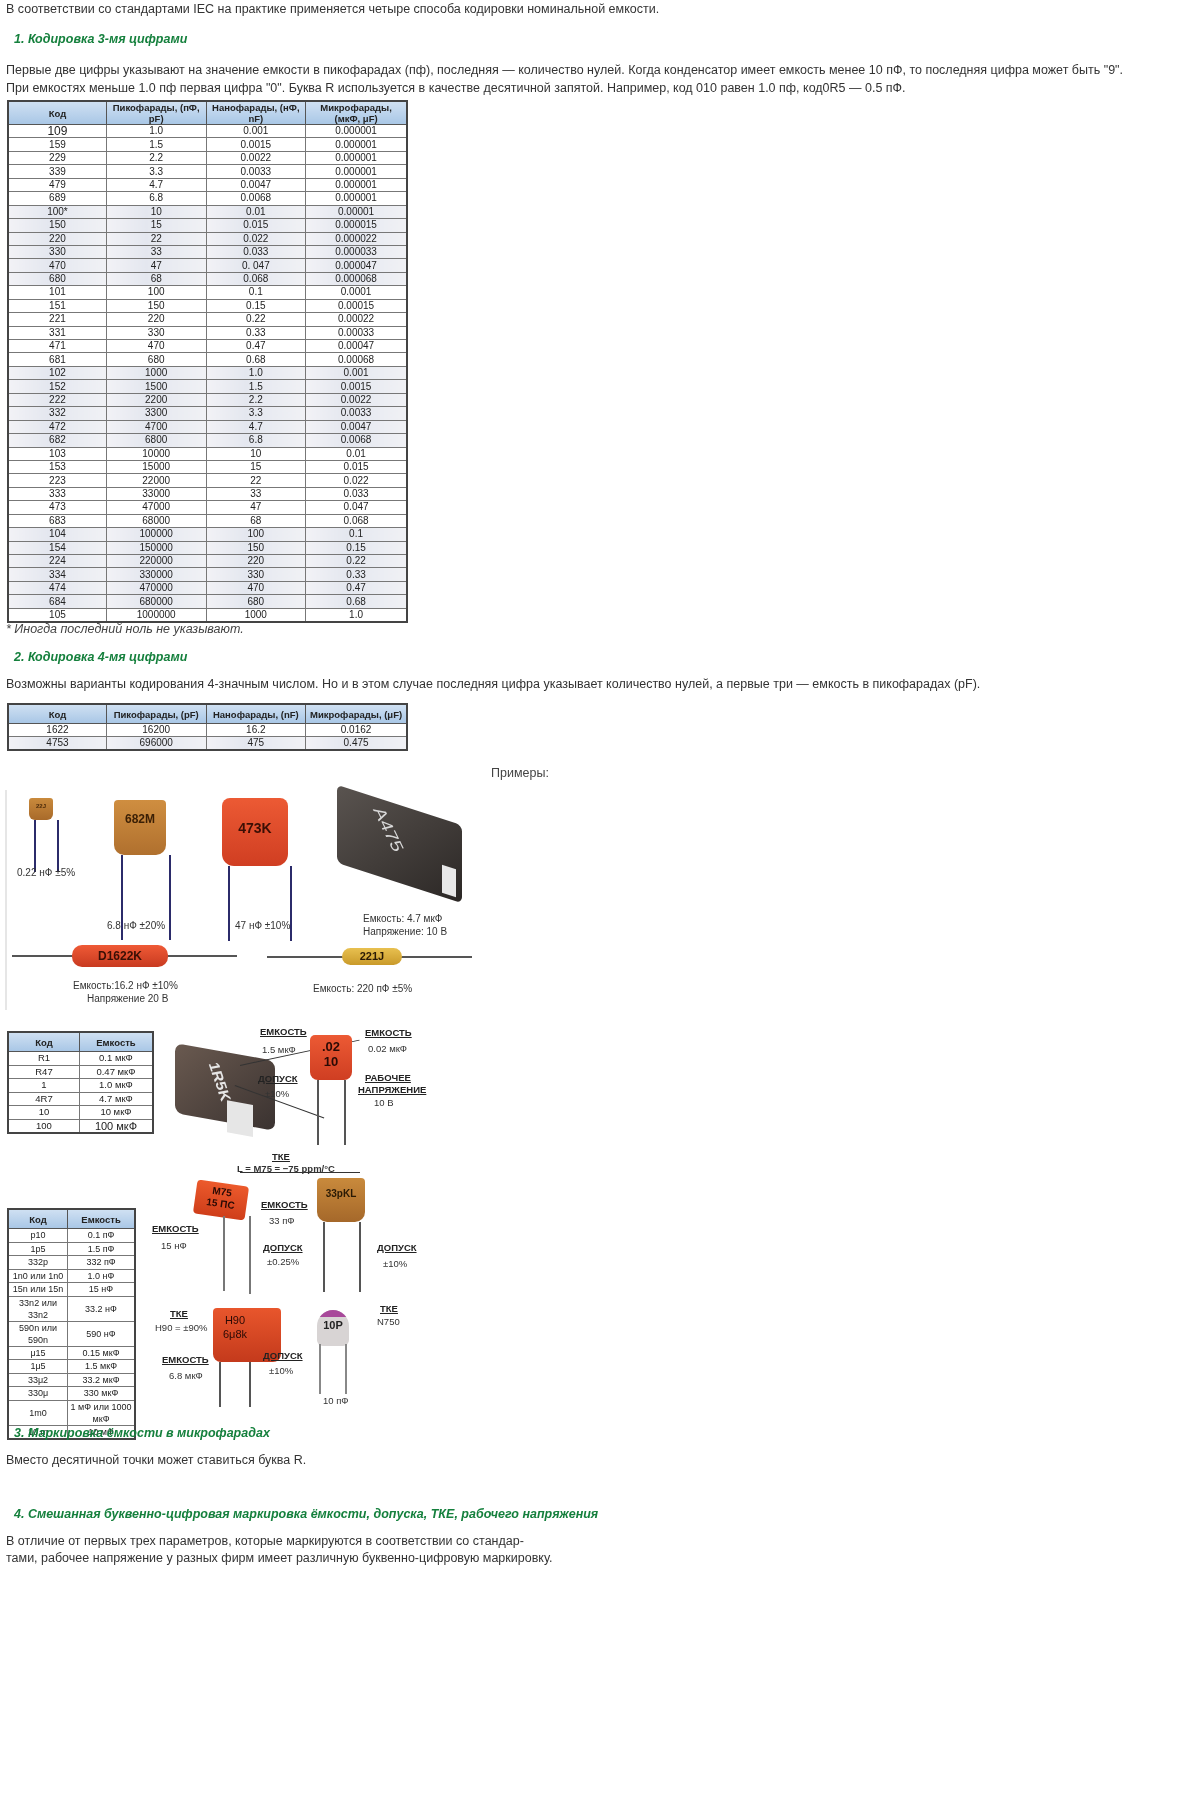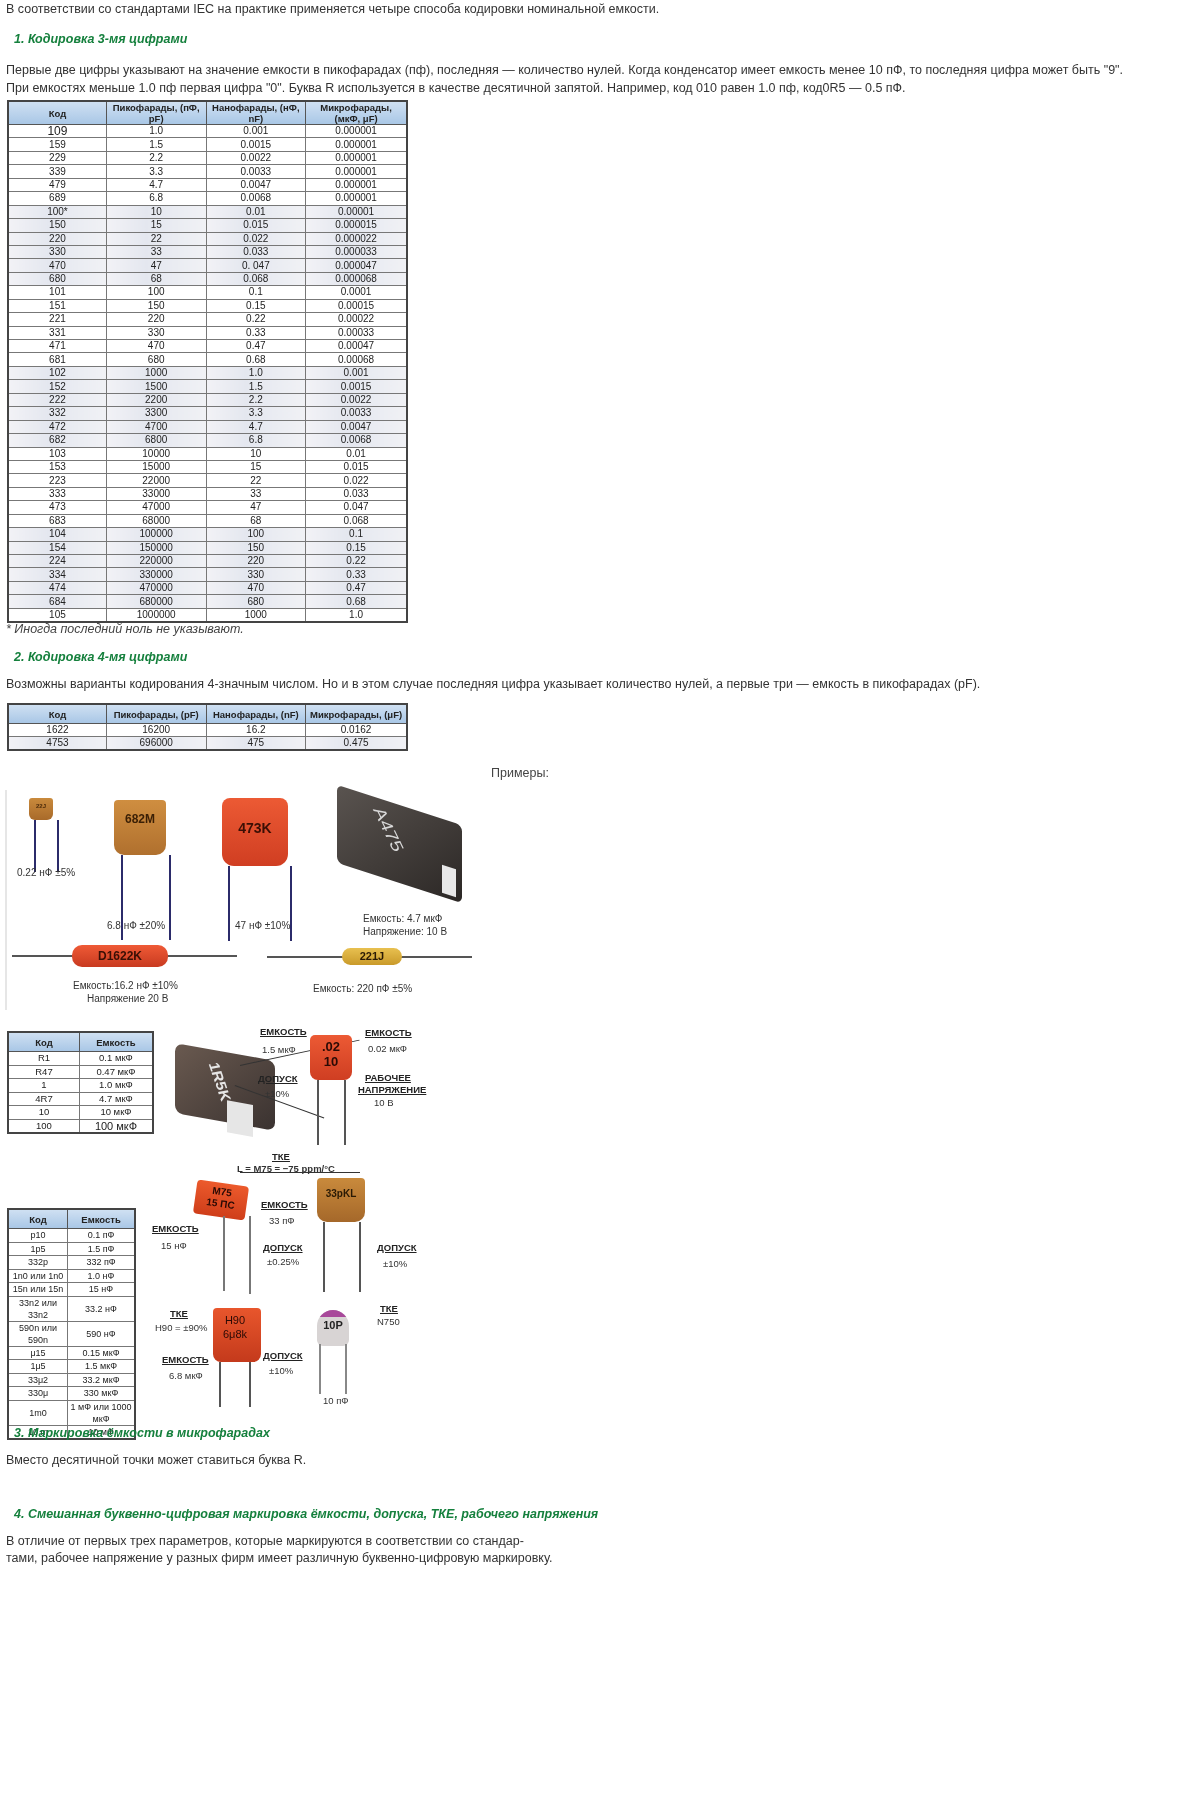--- a/index.html
+++ b/index.html
@@ -486,21 +486,21 @@
   <div class="abs" style="left:172px; top:30px; width:48px; height:44px; background:linear-gradient(#c98a3c,#a5682a); border-radius:4px 4px 10px 10px;">
     <div class="abs" style="left:0;top:10px;width:48px;text-align:center;font-size:10px;font-weight:bold;color:#2a1a05;">33pKL</div>
   </div>
   <div class="lead" style="left:178px; top:74px; height:70px; background:#555;"></div>
   <div class="lead" style="left:214px; top:74px; height:70px; background:#555;"></div>
   <div class="ann" style="left:116px; top:51px;">ЕМКОСТЬ</div>
   <div class="annv" style="left:124px; top:67px;">33 пФ</div>
   <div class="ann" style="left:232px; top:94px;">ДОПУСК</div>
   <div class="annv" style="left:238px; top:110px;">±10%</div>
 
-  <div class="abs" style="left:68px; top:160px; width:48px; height:54px; background:linear-gradient(#e8562c,#c43a1c); border-radius:4px 4px 8px 8px;">
+  <div class="abs" style="left:68px; top:160px; width:68px; height:54px; background:linear-gradient(#e8562c,#c43a1c); border-radius:4px 4px 8px 8px;">
     <div class="abs" style="left:0;top:6px;width:44px;text-align:center;font-size:11px;color:#2a0a05;">H90</div>
     <div class="abs" style="left:0;top:20px;width:44px;text-align:center;font-size:11px;color:#2a0a05;">6μ8k</div>
   </div>
   <div class="lead" style="left:74px; top:214px; height:45px; background:#555;"></div>
   <div class="lead" style="left:104px; top:214px; height:45px; background:#555;"></div>
   <div class="ann" style="left:25px; top:160px;">ТКЕ</div>
   <div class="annv" style="left:10px; top:174px;">H90 = ±90%</div>
   <div class="ann" style="left:17px; top:206px;">ЕМКОСТЬ</div>
   <div class="annv" style="left:24px; top:222px;">6.8 мкФ</div>
   <div class="ann" style="left:118px; top:202px;">ДОПУСК</div>

